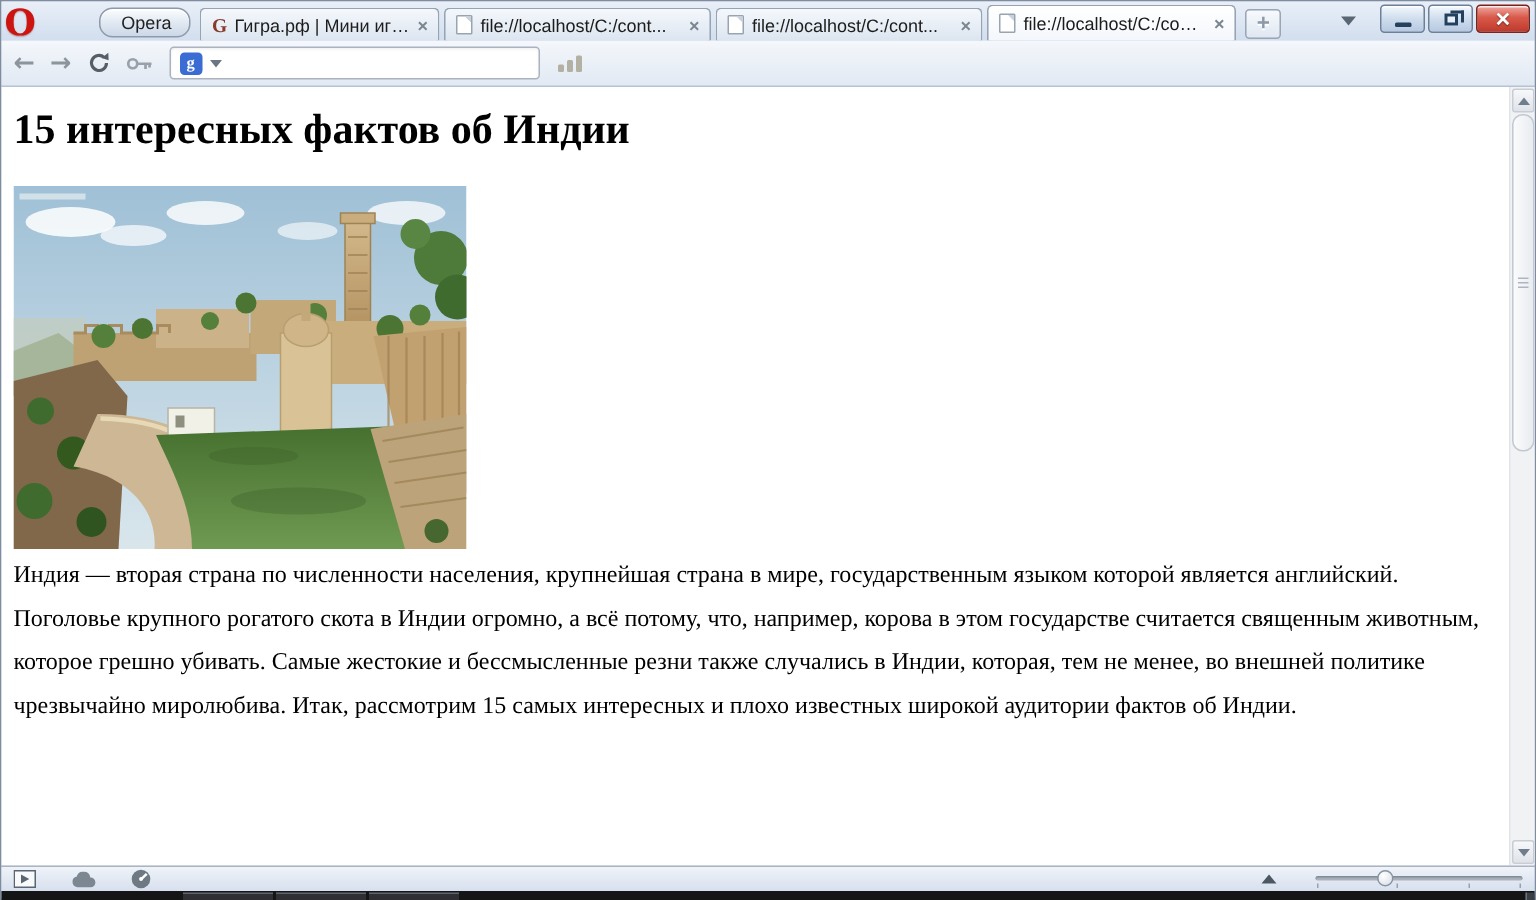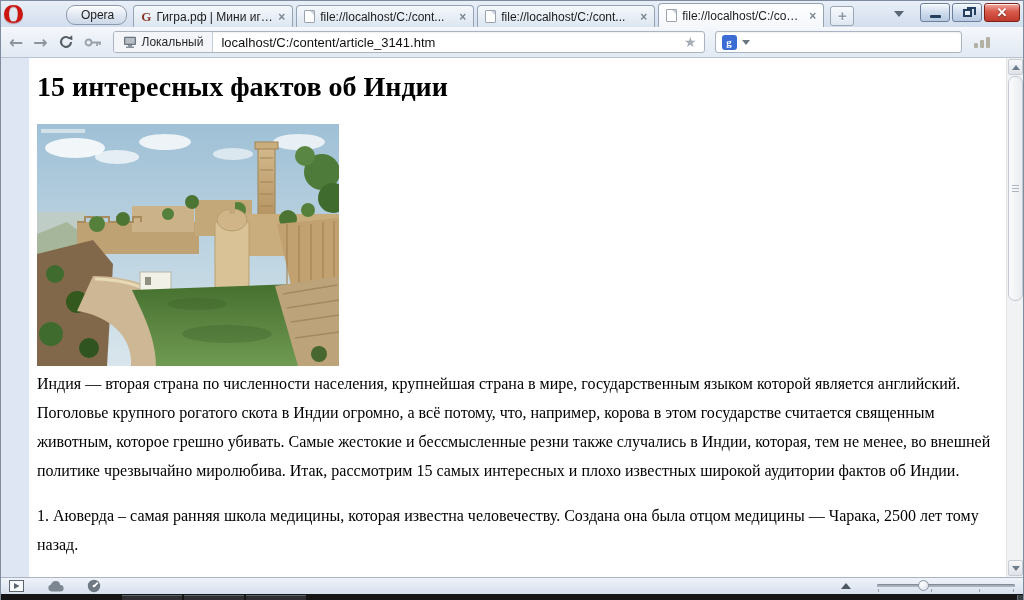--- a/index.html
+++ b/index.html
@@ -42,21 +42,21 @@
   .addr-star { padding:0 7px; font-size:14px; color:#a7aeb8; cursor:pointer; }
   .search-field { width:247px; padding:0 6px; gap:5px; }
   .g-icon { width:15px; height:15px; background:#3a6cd4; border-radius:3px; color:#fff; font:bold 11px/15px "Liberation Serif",serif; text-align:center; flex:none; cursor:pointer; }
   .search-dd { width:0; height:0; border-left:4px solid transparent; border-right:4px solid transparent; border-top:5px solid #6b7683; cursor:pointer; }
   .search-input { flex:1; border:none; outline:none; background:transparent; font:12px "Liberation Sans",sans-serif; color:#333; min-width:0; }
   .search-input::placeholder { color:#8a8f98; opacity:1; }
   .bars-icon { display:flex; align-items:flex-end; gap:2px; margin-left:2px; cursor:pointer; }
   .bars-icon i { display:block; width:4px; background:#b3b0a4; border-radius:1px; }
 
   
-  .content { position:relative; height:519px; background:#fff; overflow:hidden;margin-left:28px; }
+  .content { position:relative; height:519px; background:#fff; overflow:hidden; }
   .page { position:absolute; left:0; top:0; right:17px; bottom:0; padding:0 8px; font-family:"Liberation Serif", serif; color:#000; overflow:hidden; }
   .page h1 { font-size:28px; font-weight:bold; margin:13px 0 21px; }
   .article-img { width:302px; height:242px; display:block; }
   .page p { font-size:16px; line-height:29px; margin:16px 0; max-width:985px; }
   .page p.first { margin-top:3px; }
 
   
   .vscroll { position:absolute; right:0; top:0; bottom:0; width:17px; background:#f1f2f4; border-left:1px solid #e2e4e8; }
   .sb-btn { position:absolute; left:1px; width:15px; height:16px; background:linear-gradient(#f7f8fa,#dfe3e9); border:1px solid #c8cdd4; border-radius:2px; display:flex; align-items:center; justify-content:center; cursor:pointer; }
   .sb-up { top:1px; } .sb-down { bottom:1px; }
@@ -138,33 +138,20 @@
         <path d="M14.2 1.2 L14.4 6.2 L9.8 4.6 Z" fill="#565e66"></path>
       </svg>
     </span>
     <span class="tool-icon">
       <svg width="19" height="11" viewBox="0 0 19 11">
         <circle cx="4.5" cy="5.5" r="3" fill="none" stroke="#99a1aa" stroke-width="1.8"></circle>
         <path d="M7.5 5.5 H17 M13 5.5 V9 M15.7 5.5 V8" fill="none" stroke="#99a1aa" stroke-width="1.8"></path>
       </svg>
     </span>
 
-    <div class="field addr-field">
-      <div class="addr-badge">
-        <svg width="14" height="12" viewBox="0 0 14 12">
-          <rect x="1" y="0.8" width="12" height="8.2" rx="1" fill="#6c7680"></rect>
-          <rect x="2.3" y="2" width="9.4" height="5.7" fill="#b7bec6"></rect>
-          <rect x="5" y="9.2" width="4" height="1.3" fill="#6c7680"></rect>
-          <rect x="3" y="10.6" width="8" height="1.2" fill="#6c7680"></rect>
-        </svg>
-        <span>Локальный</span>
-      </div>
-      <input class="addr-url" type="text" value="localhost/C:/content/article_3141.htm" style="">
-      <span class="addr-star">★</span>
-    </div>
 
     <div class="field search-field">
       <span class="g-icon">g</span>
       <span class="search-dd"></span>
     </div>
 
     <span class="bars-icon">
       <i style="height:5px"></i>
         <i style="height:8px"></i>
         <i style="height:11px"></i>
@@ -233,21 +220,20 @@
         <path d="M95,166 L258,160 L263,242 L119,242 C119,214 106,190 95,166 Z" fill="url(#water)"></path>
         <ellipse cx="190" cy="210" rx="45" ry="9" fill="#2e4f20" opacity=".25"></ellipse>
         <ellipse cx="160" cy="180" rx="30" ry="6" fill="#2e4f20" opacity=".2"></ellipse>
         <path d="M238,162 L302,152 L302,242 L261,242 Z" fill="#bda37a"></path>
         <path d="M246 170l54-9M250 184l52-8M254 198l48-7M258 214l44-6" stroke="#9e8357" stroke-width="1.5" opacity=".8"></path>
         <circle cx="282" cy="230" r="8" fill="#46672f"></circle>
         <rect x="4" y="5" width="44" height="4" fill="#dfe7ec" opacity=".8"></rect>
       </svg>
 
       <p class="first">Индия — вторая страна по численности населения, крупнейшая страна в мире, государственным языком которой является английский. Поголовье крупного рогатого скота в Индии огромно, а всё потому, что, например, корова в этом государстве считается священным животным, которое грешно убивать. Самые жестокие и бессмысленные резни также случались в Индии, которая, тем не менее, во внешней политике чрезвычайно миролюбива. Итак, рассмотрим 15 самых интересных и плохо известных широкой аудитории фактов об Индии.</p>
-      <p>1. Аюверда – самая ранняя школа медицины, которая известна человечеству. Создана она была отцом медицины — Чарака, 2500 лет тому назад.</p>
 
     </div>
 
     <div class="vscroll">
       <div class="sb-btn sb-up">
           <div class="tri-up"></div>
         </div>
       <div class="sb-thumb">
         <div class="sb-grip">
             <i></i>

